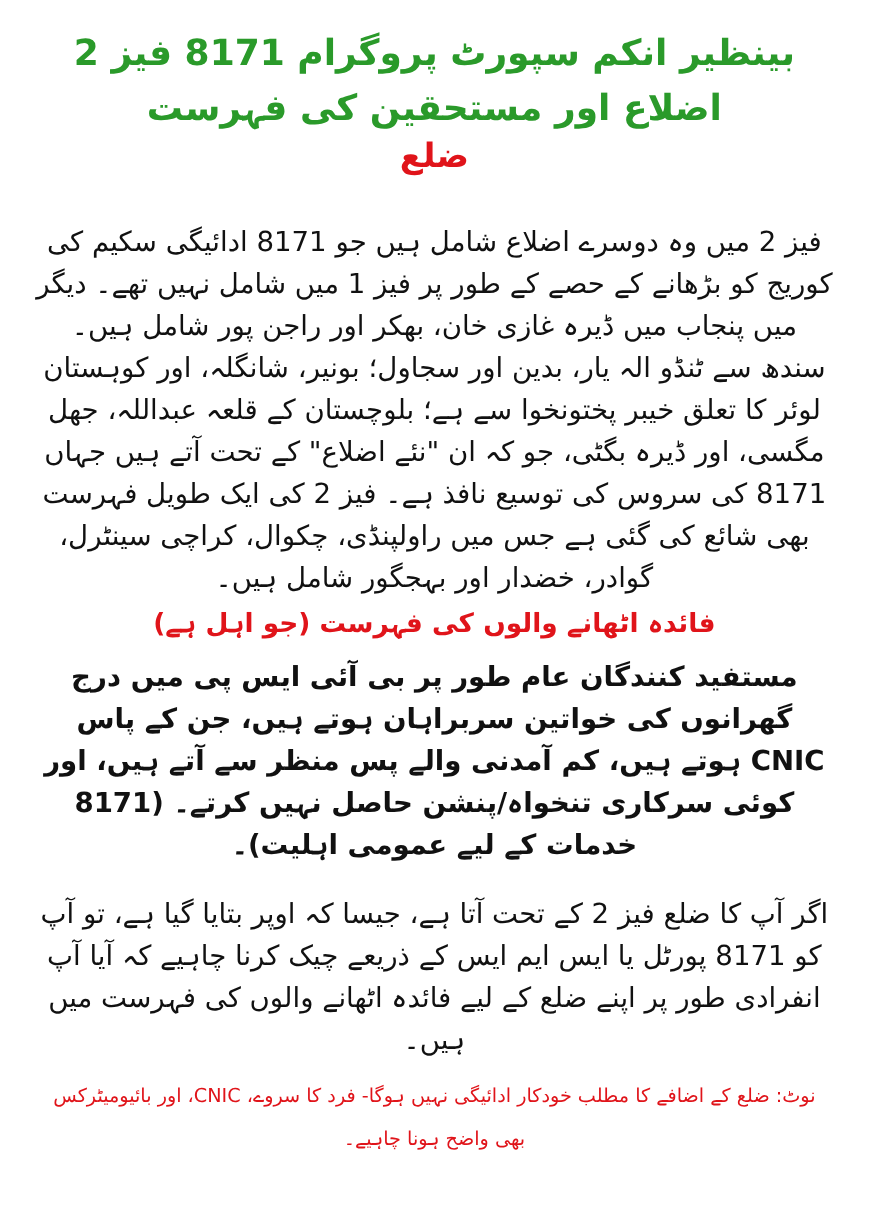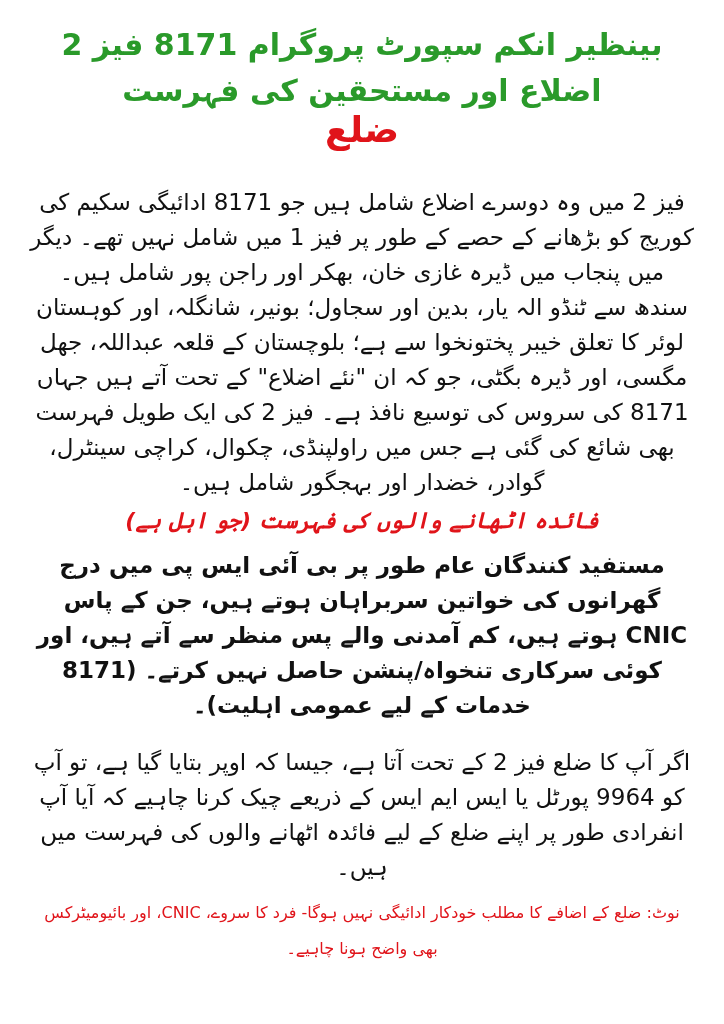--- a/index.html
+++ b/index.html
@@ -29,39 +29,38 @@
     font-size: 30px;
     line-height: 46px;
     font-weight: bold;
   }
   .subhead {
     position: absolute;
     left: 0; right: 0;
     top: 110px;
     text-align: center;
     color: #e0141a;
-    font-size: 36px;
+    font-size: 28px;
     line-height: 40px;
     font-weight: bold;
   }
   .para {
     position: absolute;
     left: 30px; right: 30px;
     text-align: center;
     color: #111111;
     font-size: 23px;
     line-height: 35px;
   }
   .p1 { top: 160px; margin-top: 25px; }
   .p2 { top: 503px; }
   .p3 { top: 548px; font-weight: bold; }
   .p4 { top: 745px; }
   .red {
     color: #e0141a;
-    font-style: italic;
   }
   .heading-red {
     font-weight: bold;
     font-size: 22px;
   }
   .note {
     position: absolute;
     left: 30px; right: 30px;
     top: 895px;
     text-align: center;
@@ -72,15 +71,15 @@
 </style>
 </head>
 <body>
 
 <div class="page">
   <div class="title">بینظیر انکم سپورٹ پروگرام 8171 فیز 2 اضلاع اور مستحقین کی فہرست</div>
   <div class="subhead">ضلع</div>
   <div class="para p1">فیز 2 میں وہ دوسرے اضلاع شامل ہیں جو 8171 ادائیگی سکیم کی کوریج کو بڑھانے کے حصے کے طور پر فیز 1 میں شامل نہیں تھے۔ دیگر میں پنجاب میں ڈیرہ غازی خان، بھکر اور راجن پور شامل ہیں۔ سندھ سے ٹنڈو الہ یار، بدین اور سجاول؛ بونیر، شانگلہ، اور کوہستان لوئر کا تعلق خیبر پختونخوا سے ہے؛ بلوچستان کے قلعہ عبداللہ، جھل مگسی، اور ڈیرہ بگٹی، جو کہ ان "نئے اضلاع" کے تحت آتے ہیں جہاں 8171 کی سروس کی توسیع نافذ ہے۔ فیز 2 کی ایک طویل فہرست بھی شائع کی گئی ہے جس میں راولپنڈی، چکوال، کراچی سینٹرل، گوادر، خضدار اور بہجگور شامل ہیں۔</div>
   <div class="para p2 red heading-red">فائدہ اٹھانے والوں کی فہرست (جو اہل ہے)</div>
   <div class="para p3">مستفید کنندگان عام طور پر بی آئی ایس پی میں درج گھرانوں کی خواتین سربراہان ہوتے ہیں، جن کے پاس CNIC ہوتے ہیں، کم آمدنی والے پس منظر سے آتے ہیں، اور کوئی سرکاری تنخواہ/پنشن حاصل نہیں کرتے۔ (8171 خدمات کے لیے عمومی اہلیت)۔</div>
-  <div class="para p4">اگر آپ کا ضلع فیز 2 کے تحت آتا ہے، جیسا کہ اوپر بتایا گیا ہے، تو آپ کو 9964 پورٹل یا ایس ایم ایس کے ذریعے چیک کرنا چاہیے کہ آیا آپ انفرادی طور پر اپنے ضلع کے لیے فائدہ اٹھانے والوں کی فہرست میں ہیں۔</div>
+  <div class="para p4">اگر آپ کا ضلع فیز 2 کے تحت آتا ہے، جیسا کہ اوپر بتایا گیا ہے، تو آپ کو 8171 پورٹل یا ایس ایم ایس کے ذریعے چیک کرنا چاہیے کہ آیا آپ انفرادی طور پر اپنے ضلع کے لیے فائدہ اٹھانے والوں کی فہرست میں ہیں۔</div>
   <div class="note">نوٹ: ضلع کے اضافے کا مطلب خودکار ادائیگی نہیں ہوگا- فرد کا سروے، CNIC، اور بائیومیٹرکس بھی واضح ہونا چاہیے۔</div>
 </div>
 
 </body></html>

